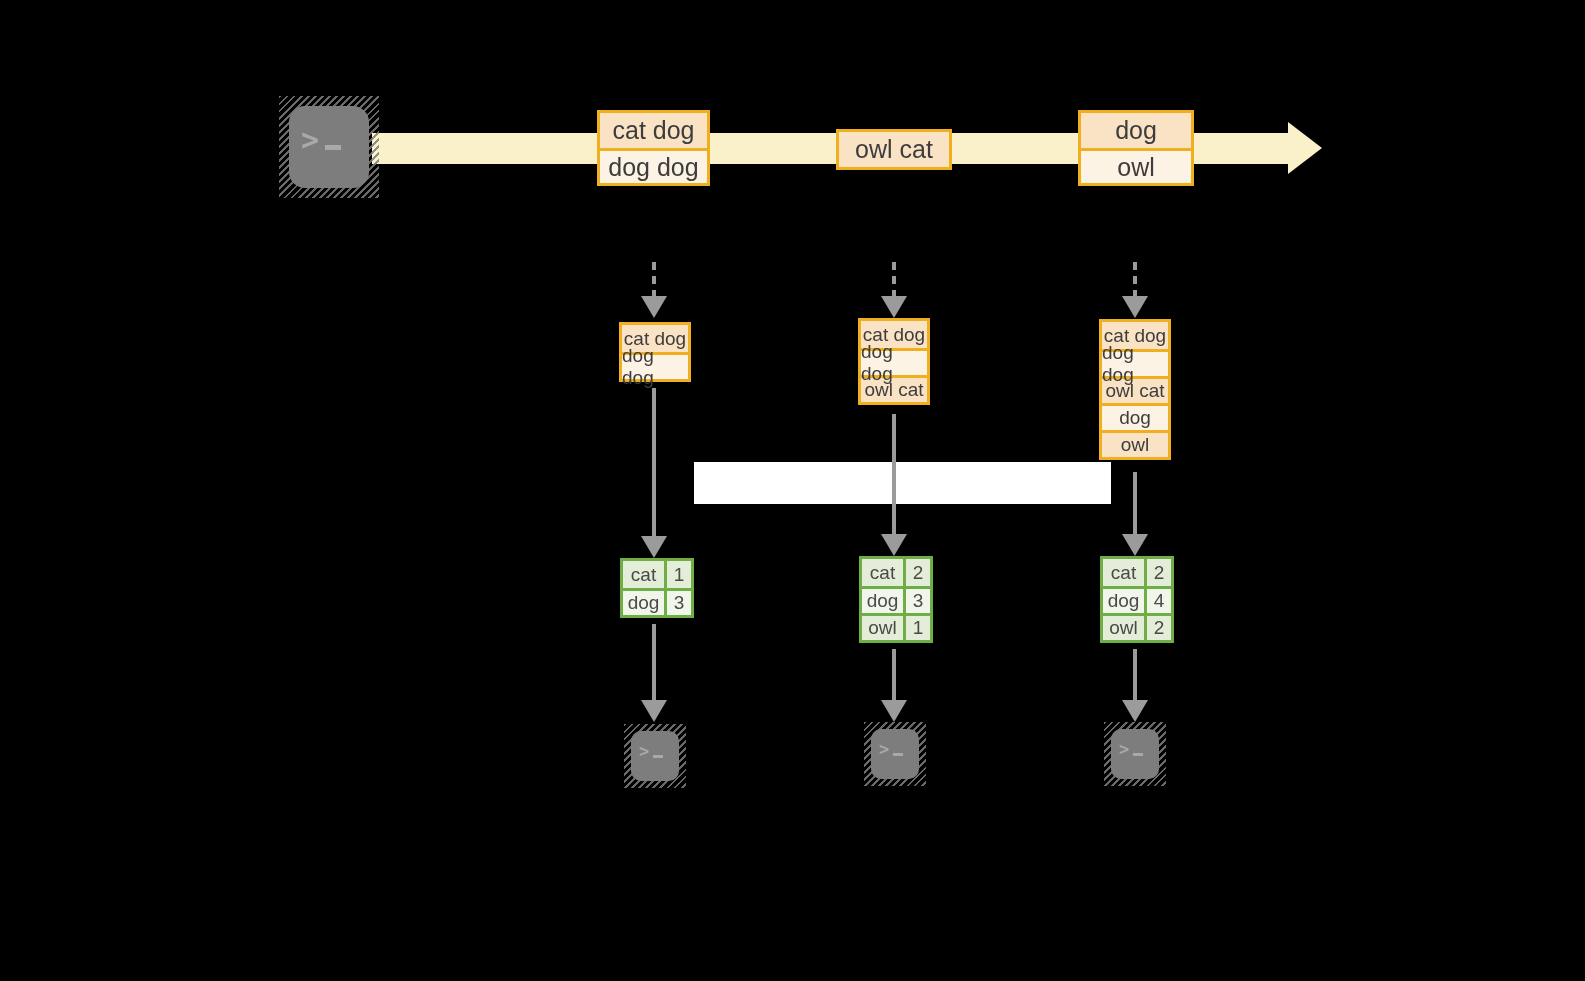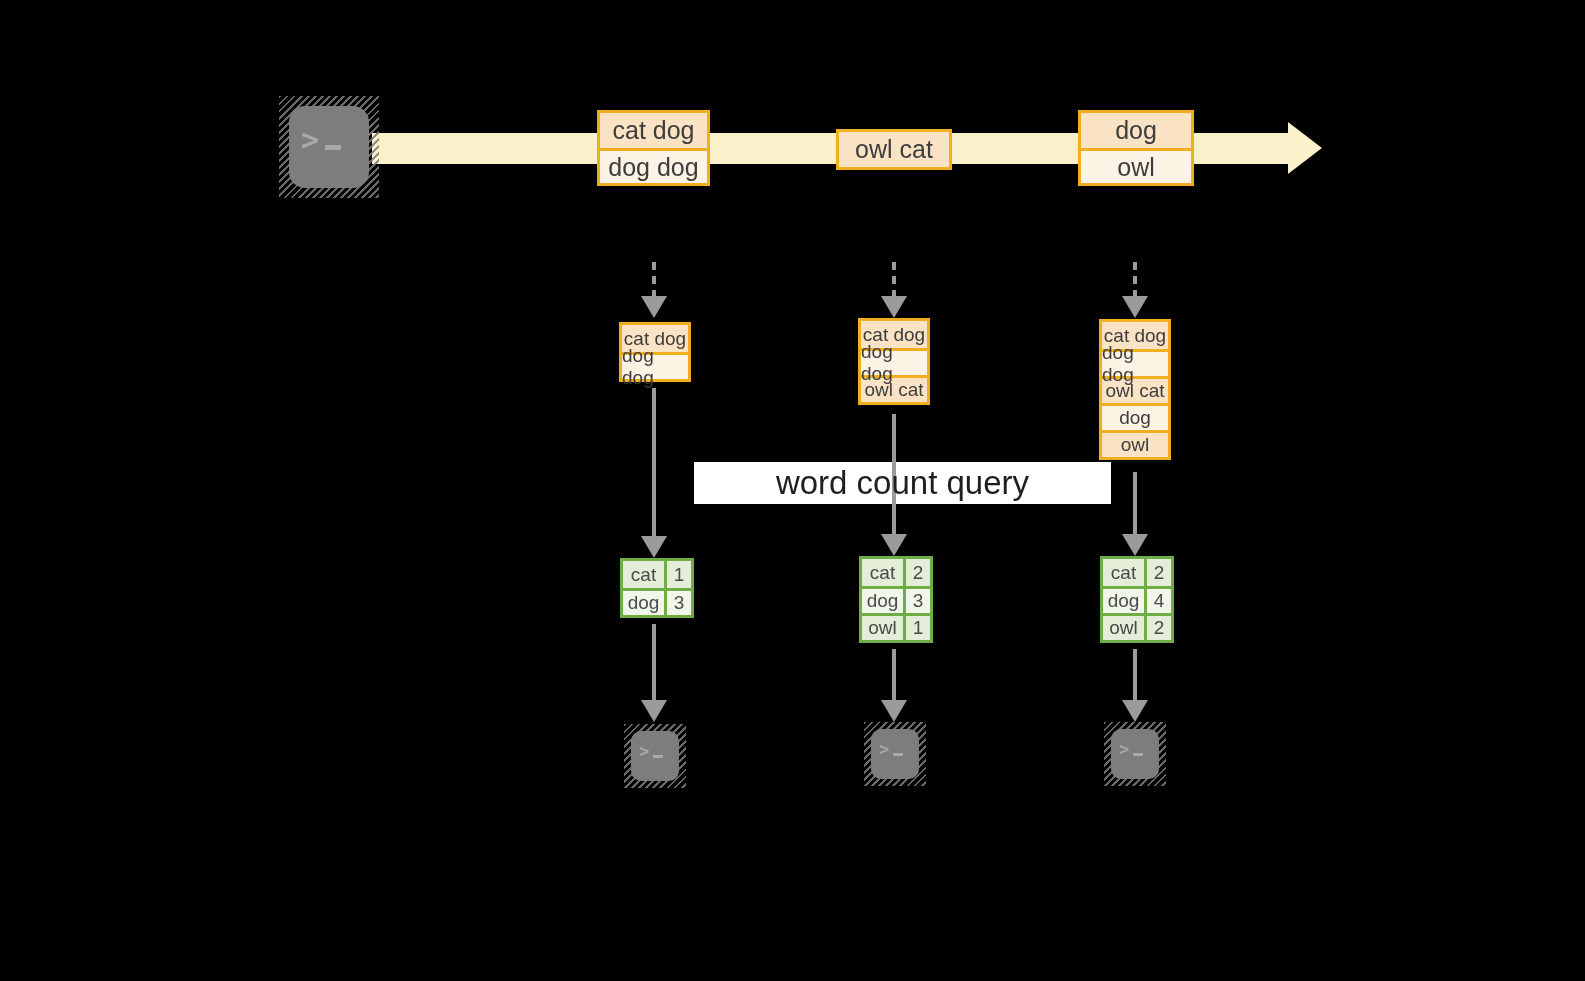--- a/index.html
+++ b/index.html
@@ -136,21 +136,20 @@
   <div class="msg-row">dog dog</div>
 
   <div class="msg-row">owl cat</div>
 
   <div class="msg-row">dog</div>
 
   <div class="msg-row">owl</div>
 </div>
 
   <div class="query-band"></div>
-  <div class="query-text">word count query</div>
 
   <div class="varrow" style="left:652px;top:388px;height:150px"></div>
   <div class="ahead" style="left:641px;top:536px"></div>
   <div class="varrow" style="left:892px;top:414px;height:120px"></div>
   <div class="ahead" style="left:881px;top:534px"></div>
   <div class="varrow" style="left:1133px;top:472px;height:62px"></div>
   <div class="ahead" style="left:1122px;top:534px"></div>
 
   <div class="count-table" id="table1">
   <div class="count-row">

